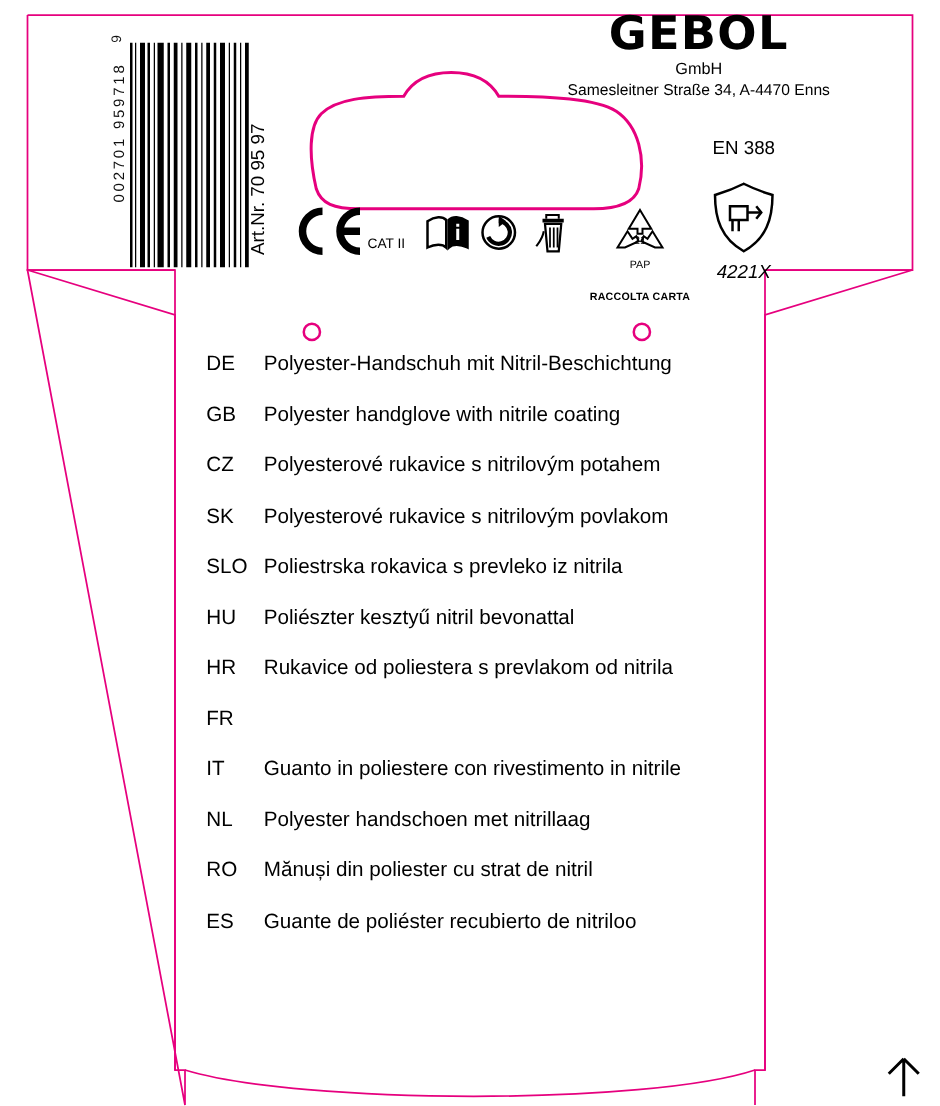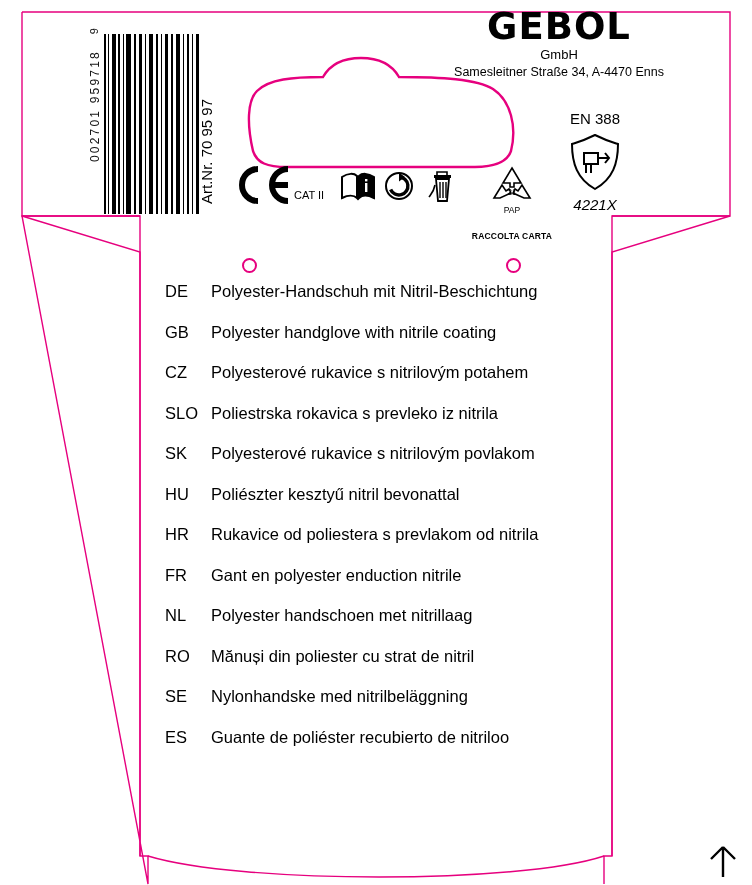--- a/index.html
+++ b/index.html
@@ -167,21 +167,21 @@
     position: absolute;
     top: 110px;
     text-align: center;
     width: 86px;
   }
   .en-388 { left: 552px; }
   .en-511 { left: 620px; }
   .en-title {
     font-size: 15px;
     color: #000;
-    margin-bottom: 6px;
+    margin-bottom: 18px;
   }
   .en-code {
     font-size: 15px;
     color: #000;
     margin-top: 1px;
     font-style: italic;
   }
 
   
   .hole {
@@ -353,50 +353,49 @@
     </div>
     <div class="lang-row">
       <span class="lang-code">GB</span>
       <span class="lang-text">Polyester handglove with nitrile coating</span>
     </div>
     <div class="lang-row">
       <span class="lang-code">CZ</span>
       <span class="lang-text">Polyesterové rukavice s nitrilovým potahem</span>
     </div>
     <div class="lang-row">
+      <span class="lang-code">SK</span>
+      <span class="lang-text">Polyesterové rukavice s nitrilovým povlakom</span>
+    </div>
+    <div class="lang-row">
       <span class="lang-code">SLO</span>
       <span class="lang-text">Poliestrska rokavica s prevleko iz nitrila</span>
     </div>
     <div class="lang-row">
-      <span class="lang-code">SK</span>
-      <span class="lang-text">Polyesterové rukavice s nitrilovým povlakom</span>
-    </div>
-    <div class="lang-row">
       <span class="lang-code">HU</span>
       <span class="lang-text">Poliészter kesztyű nitril bevonattal</span>
     </div>
     <div class="lang-row">
       <span class="lang-code">HR</span>
       <span class="lang-text">Rukavice od poliestera s prevlakom od nitrila</span>
     </div>
     <div class="lang-row">
       <span class="lang-code">FR</span>
-      <span class="lang-text">Gant en polyester enduction nitrile</span>
+    </div>
+    <div class="lang-row">
+      <span class="lang-code">IT</span>
+      <span class="lang-text">Guanto in poliestere con rivestimento in nitrile</span>
     </div>
     <div class="lang-row">
       <span class="lang-code">NL</span>
       <span class="lang-text">Polyester handschoen met nitrillaag</span>
     </div>
     <div class="lang-row">
       <span class="lang-code">RO</span>
       <span class="lang-text">Mănuși din poliester cu strat de nitril</span>
-    </div>
-    <div class="lang-row">
-      <span class="lang-code">SE</span>
-      <span class="lang-text">Nylonhandske med nitrilbeläggning</span>
     </div>
     <div class="lang-row">
       <span class="lang-code">ES</span>
       <span class="lang-text">Guante de poliéster recubierto de nitriloo</span>
     </div>
   </div>
 
   <svg class="up-arrow" viewBox="0 0 38 34">
     <path d="M19 2 L19 32 M19 2 L7 14 M19 2 L31 14" fill="none" stroke="#000" stroke-width="2.4"></path>
   </svg>

